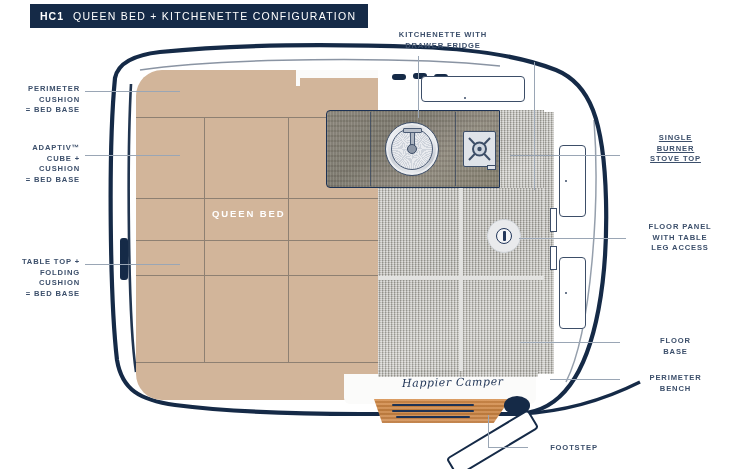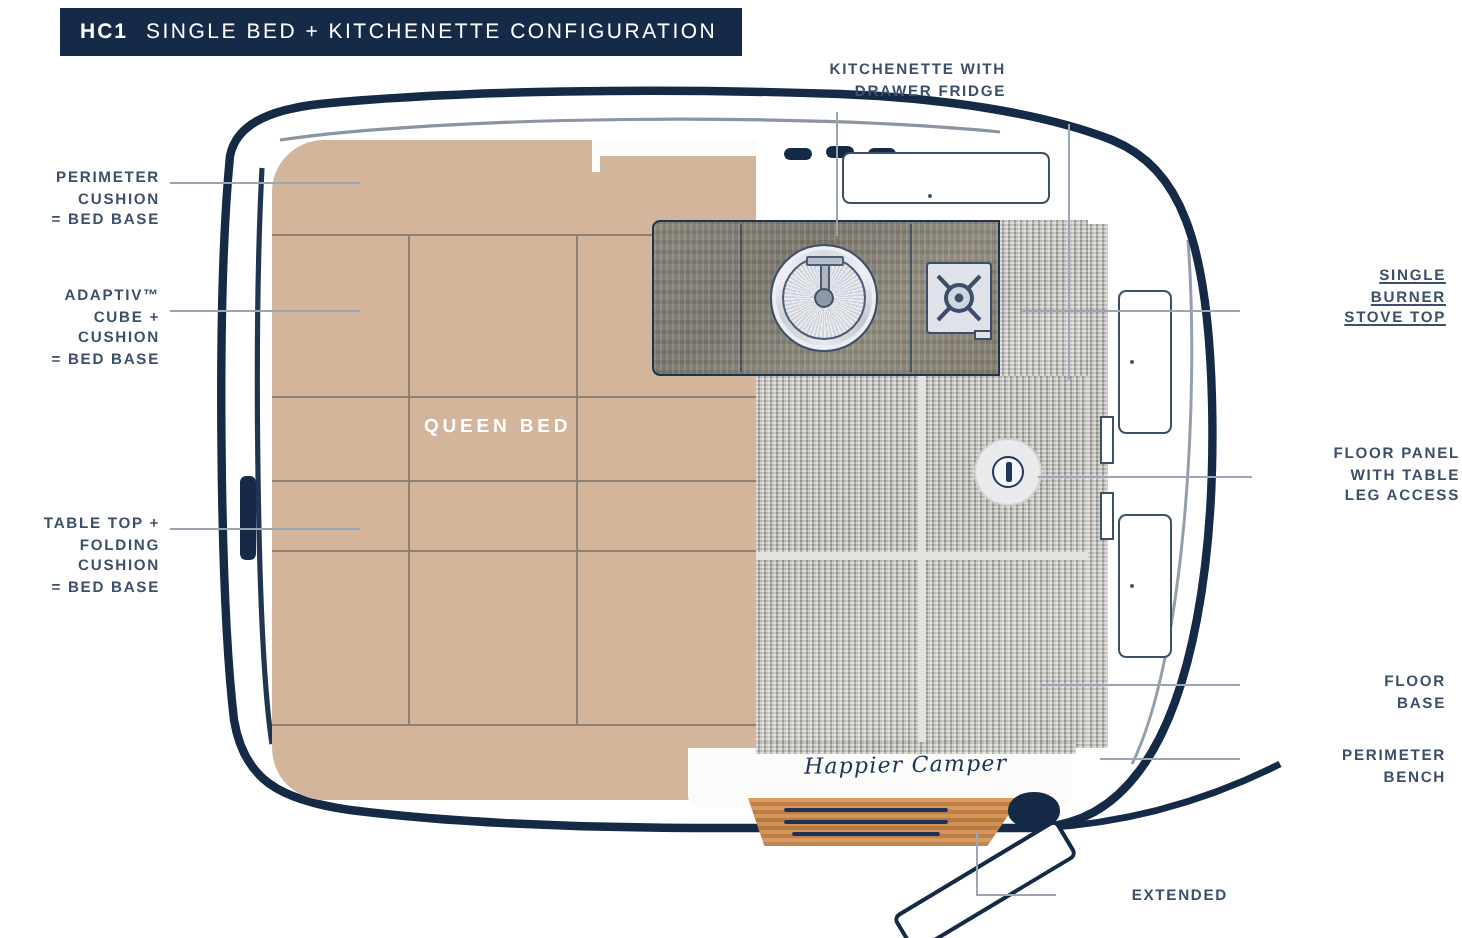--- a/index.html
+++ b/index.html
@@ -28,21 +28,21 @@
   .lbl {
     position: absolute;
     color: #3c4f6b;
     font-size: 7.6px;
     font-weight: bold;
     letter-spacing: 0.85px;
     line-height: 10.5px;
     white-space: pre-line;
   }
   .lbl.r-al { text-align: right; }
-  .lbl.l-al { text-align: right; }
+  .lbl.l-al { text-align: center; }
 
   .leader {
     position: absolute;
     background: #9aa6b5;
     height: 1px;
   }
 
   
   #shell { position:absolute; left:0; top:0; width:731px; height:469px; }
 
@@ -143,21 +143,21 @@
     border:2px solid #152a47; border-radius:4px;
   }
 </style>
 </head>
 <body>
 
 <div id="stage">
 
   <div class="title-bar">
     <span class="title-code">HC1</span>
-    <span class="title-text">SINGLE BED + KITCHENETTE CONFIGURATION</span>
+    <span class="title-text">QUEEN BED + KITCHENETTE CONFIGURATION</span>
   </div>
 
   <svg id="shell" viewBox="0 0 731 469">
 
     <path d="M115 78
              C 118 63, 133 55, 160 52
              C 230 45, 330 44, 420 47
              C 470 49, 520 56, 556 70
              C 590 84, 604 120, 606 200
              C 608 280, 596 350, 570 385
@@ -291,15 +291,15 @@
 BURNER
 STOVE TOP</div>
   <div class="lbl l-al" style="left:630px; top:222px; width:100px;">FLOOR PANEL
 WITH TABLE
 LEG ACCESS</div>
   <div class="lbl l-al" style="left:628px; top:336px; width:95px;">FLOOR
 BASE</div>
   <div class="lbl l-al" style="left:628px; top:373px; width:95px;">PERIMETER
 BENCH</div>
 
-  <div class="lbl l-al" style="left:534px; top:443px; width:80px;">EXTENDED</div>
+  <div class="lbl l-al" style="left:534px; top:443px; width:80px;">FOOTSTEP</div>
 
 </div>
 
 </body></html>

